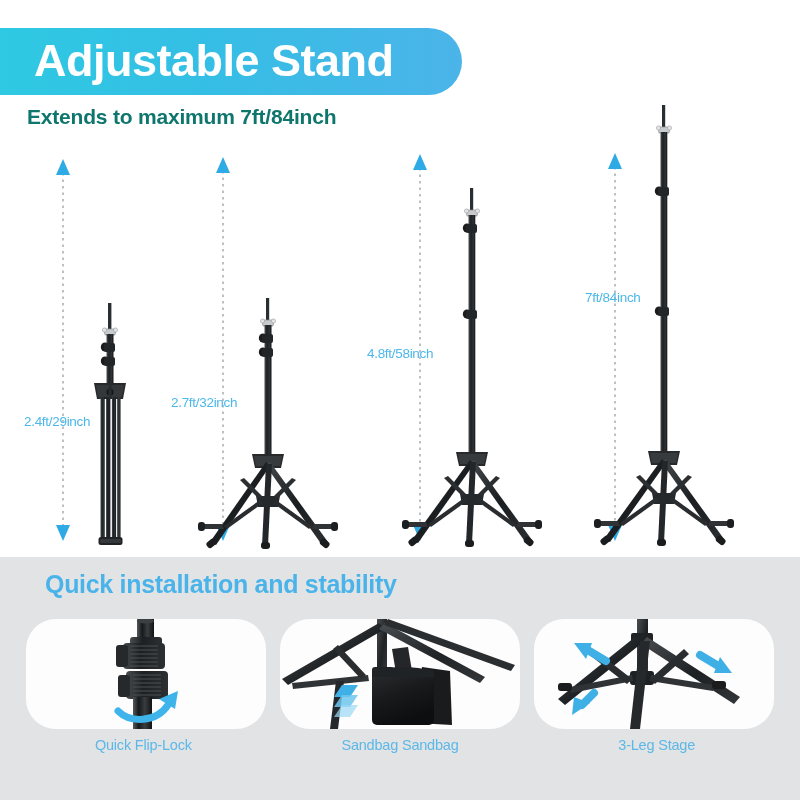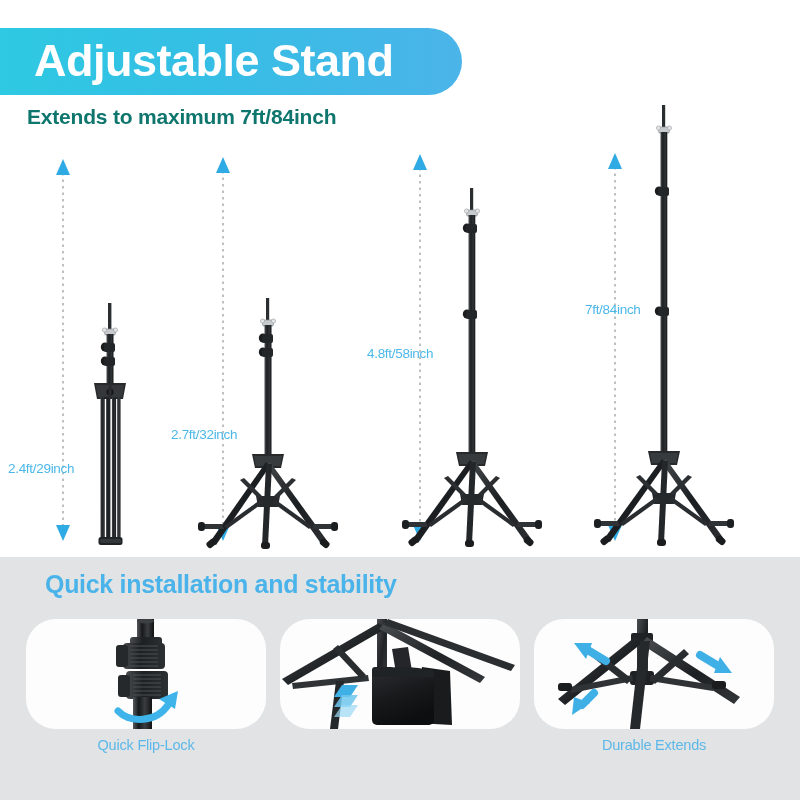--- a/index.html
+++ b/index.html
@@ -78,21 +78,21 @@
     <div class="subtitle">Extends to maximum 7ft/84inch</div>
   </div>
 
   <div class="stands">
 
     <svg class="stand-fig" style="left:48px;bottom:12px;" width="30" height="390">
       <line x1="15" y1="18" x2="15" y2="372" stroke="#9aa0a3" stroke-width="1.3" stroke-dasharray="2.5 4"></line>
       <polygon points="15,4 8,20 22,20" fill="#2eaae4"></polygon>
       <polygon points="15,386 8,370 22,370" fill="#2eaae4"></polygon>
     </svg>
-    <div class="meas-label" style="left:8px;top:264px;margin-top:47px;">2.4ft/29inch</div>
+    <div class="meas-label" style="left:24px;top:264px;">2.4ft/29inch</div>
 
     <svg class="stand-fig" style="left:82px;bottom:8px;" width="56" height="250">
       <defs>
         <linearGradient id="tube1" x1="0" y1="0" x2="1" y2="0">
           <stop offset="0%" stop-color="#4b4f52"></stop>
             <stop offset="35%" stop-color="#1d2022"></stop>
           <stop offset="70%" stop-color="#303336"></stop>
             <stop offset="100%" stop-color="#141617"></stop>
         </linearGradient>
       </defs>
@@ -123,21 +123,21 @@
 
       <rect x="16.5" y="238" width="24" height="8" rx="2.5" fill="#202325"></rect>
       <rect x="18" y="240" width="21" height="4" rx="1.6" fill="#35383b"></rect>
     </svg>
 
     <svg class="stand-fig" style="left:208px;bottom:12px;" width="30" height="392">
       <line x1="15" y1="18" x2="15" y2="374" stroke="#9aa0a3" stroke-width="1.3" stroke-dasharray="2.5 4"></line>
       <polygon points="15,4 8,20 22,20" fill="#2eaae4"></polygon>
       <polygon points="15,388 8,372 22,372" fill="#2eaae4"></polygon>
     </svg>
-    <div class="meas-label" style="left:171px;top:245px;margin-top:32px;">2.7ft/32inch</div>
+    <div class="meas-label" style="left:171px;top:245px;">2.7ft/32inch</div>
 
     <svg class="stand-fig" style="left:188px;bottom:6px;" width="160" height="255">
       <defs>
         <linearGradient id="tube2" x1="0" y1="0" x2="1" y2="0">
           <stop offset="0%" stop-color="#4b4f52"></stop>
             <stop offset="35%" stop-color="#1d2022"></stop>
           <stop offset="70%" stop-color="#303336"></stop>
             <stop offset="100%" stop-color="#141617"></stop>
         </linearGradient>
         <linearGradient id="leg2" x1="0" y1="0" x2="1" y2="1">
@@ -229,21 +229,21 @@
       <rect x="18" y="352" width="10" height="7" rx="3" fill="#1a1c1e" transform="rotate(-40 23 355)"></rect>
       <rect x="134" y="352" width="10" height="7" rx="3" fill="#1a1c1e" transform="rotate(40 139 355)"></rect>
       <rect x="75" y="354" width="9" height="7" rx="3" fill="#1a1c1e"></rect>
     </svg>
 
     <svg class="stand-fig" style="left:600px;bottom:12px;" width="30" height="396">
       <line x1="15" y1="18" x2="15" y2="378" stroke="#9aa0a3" stroke-width="1.3" stroke-dasharray="2.5 4"></line>
       <polygon points="15,4 8,20 22,20" fill="#2eaae4"></polygon>
       <polygon points="15,392 8,376 22,376" fill="#2eaae4"></polygon>
     </svg>
-    <div class="meas-label" style="left:585px;top:152px;">7ft/84inch</div>
+    <div class="meas-label" style="left:585px;top:140px;">7ft/84inch</div>
 
     <svg class="stand-fig" style="left:580px;bottom:6px;" width="170" height="448">
       <defs>
         <linearGradient id="tube4" x1="0" y1="0" x2="1" y2="0">
           <stop offset="0%" stop-color="#4b4f52"></stop>
             <stop offset="35%" stop-color="#1d2022"></stop>
           <stop offset="70%" stop-color="#303336"></stop>
             <stop offset="100%" stop-color="#141617"></stop>
         </linearGradient>
         <linearGradient id="leg4" x1="0" y1="0" x2="1" y2="1">
@@ -429,17 +429,18 @@
               <polygon points="38,96 40,78 56,84" fill="#3fb0e6"></polygon>
             </g>
           </g>
         </svg>
       </div>
 
     </div>
 
     <div class="captions">
       <div class="caption">Quick Flip-Lock</div>
-      <div class="caption">Durable Extends</div>
+      <div class="caption">Sandbag Sandbag</div>
+      <div class="caption">3-Leg Stage</div>
     </div>
   </div>
 
 </div>
 
 </body></html>

